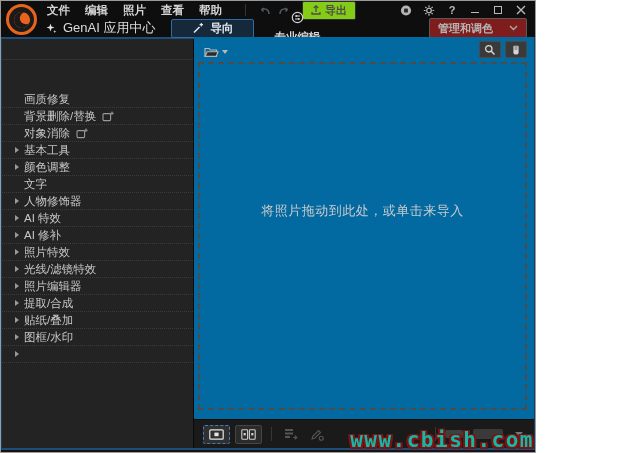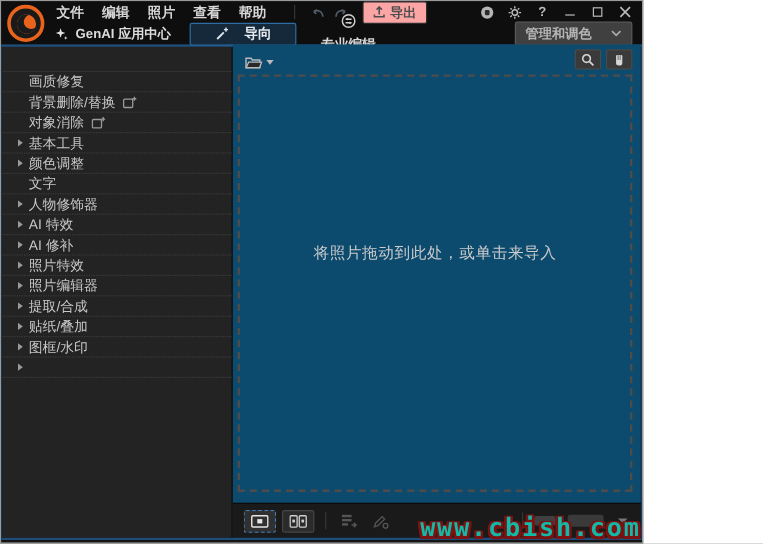--- a/index.html
+++ b/index.html
@@ -16,51 +16,51 @@
   .row1{height:18px;display:flex;align-items:center;padding-left:46px;}
   .row2{height:18px;display:flex;align-items:center;padding-left:44px;}
   #logo{position:absolute;left:5px;top:3px;width:31px;height:31px;border-radius:50%;
     background:#1a1a1a;border:3px solid #e8641c;display:flex;align-items:center;justify-content:center;}
   #logo .swirl{width:16px;height:16px;border-radius:50%;background:#e8641c;
     box-shadow:inset 3px -3px 0 2px #1a1a1a;transform:rotate(20deg);}
   .menu-item{font-size:11.5px;font-weight:bold;color:#d6d6d6;margin-right:15px;cursor:default;}
   .vdiv{width:1px;height:12px;background:#333;margin:0 8px;}
   .hist-btn{width:16px;height:14px;display:flex;align-items:center;justify-content:center;margin:0 2px;}
   .export-btn{display:flex;align-items:center;gap:4px;margin-left:8px;
-    background:#fca5a5;border:1px solid #2e2e2e;border-radius:2px;padding:1px 8px;
+    background:#84cc16;border:1px solid #2e2e2e;border-radius:2px;padding:1px 8px;
     font-size:11px;font-weight:bold;color:#4e4e4e;}
   .win-icons{margin-left:auto;display:flex;align-items:center;gap:11px;margin-right:8px;}
   .win-icons .wi{display:flex;align-items:center;justify-content:center;width:12px;height:12px;color:#b9b9b9;}
   .help-glyph{font-size:11px;font-weight:bold;color:#b9b9b9;}
   .min-glyph{width:8px;height:1.5px;background:#b9b9b9;margin-top:5px;}
   .max-glyph{width:8px;height:8px;border:1.5px solid #b9b9b9;}
   
-  .genai{display:flex;align-items:center;gap:6px;font-size:11px;font-weight:bold;color:#dcdcdc;}
-  .guide-btn{display:flex;align-items:center;gap:12px;margin-left:16px;
+  .genai{display:flex;align-items:center;gap:6px;font-size:13px;font-weight:normal;color:#dcdcdc;}
+  .guide-btn{display:flex;align-items:center;gap:6px;margin-left:16px;
     background:#16293b;border:1px solid #2e6da4;border-radius:2px;
     padding:1px 20px;font-size:11.5px;font-weight:bold;color:#e2e8ee;}
   .pro-edit{display:flex;align-items:center;gap:6px;margin-left:20px;
     font-size:11.5px;font-weight:bold;color:#d8d8d8;flex-direction:column;}
   .manage-btn{margin-left:auto;margin-right:8px;display:flex;align-items:center;gap:16px;
-    background:#404040;border:1px solid #5a5a5a;border-radius:2px;
+    background:#7f1d1d;border:1px solid #5a5a5a;border-radius:2px;
     padding:1.5px 8px;font-size:11px;font-weight:bold;color:#b5b5b5;}
   
   #content{display:flex;height:calc(100% - 38px);border-left:1px solid #163c5e;
     border-right:1px solid #163c5e;border-bottom:2px solid #1d4d78;}
   
-  #sidebar{width:192px;background:#232323;border-right:1px solid #090909;display:flex;flex-direction:column;}
+  #sidebar{width:192px;background:#232323;border-right:1px solid #090909;display:flex;flex-direction:column;gap:31px;}
   #sb-top{height:23px;border-bottom:1px solid #313131;}
   .sb-item{height:17px;display:flex;align-items:center;padding-left:13px;
     border-bottom:1px dotted #3c3c3c;font-size:11.5px;color:#c7c7c7;cursor:default;}
   .sb-arrow{width:0;height:0;border-left:4px solid #9a9a9a;border-top:3.5px solid transparent;
     border-bottom:3.5px solid transparent;margin-right:5px;flex:0 0 auto;}
   .sb-spacer{width:9px;flex:0 0 auto;}
   .sb-badge{margin-left:6px;display:flex;align-items:center;}
   
-  #main{flex:1;background:#0c4a6e;display:flex;flex-direction:column;position:relative;}
+  #main{flex:1;background:#0369a1;display:flex;flex-direction:column;position:relative;}
   #main-toolbar{height:23px;display:flex;align-items:flex-end;padding:0 7px 2px 10px;}
   .folder-btn{display:flex;align-items:center;gap:3px;}
   .caret-down{width:0;height:0;border-top:4px solid #b9b9b9;border-left:3.5px solid transparent;border-right:3.5px solid transparent;}
   .tool-btn{width:22px;height:17px;background:#3a3a3a;border:1px solid #4a4a4a;border-radius:2px;
     display:flex;align-items:center;justify-content:center;margin-left:4px;}
   #canvas{flex:1;margin:2px 7px 9px 4px;border:2px dashed #4c4c4c;
     display:flex;flex-direction:column;align-items:center;justify-content:center;padding-bottom:34px;}
   #drop-hint{font-size:13px;color:#cbcbcb;margin-bottom:17px;letter-spacing:0.5px;}
   #import-btn{display:flex;align-items:center;background:#d4530b;border:1px solid #e8722f;
     border-radius:3px;height:26px;padding:0 13px;color:#fff;cursor:pointer;}
@@ -240,20 +240,24 @@
           <div class="sb-item">
             <span class="sb-arrow"></span>
             <span>AI 修补</span>
           </div>
           <div class="sb-item">
             <span class="sb-arrow"></span>
             <span>照片特效</span>
           </div>
           <div class="sb-item">
             <span class="sb-arrow"></span>
+            <span>光线/滤镜特效</span>
+          </div>
+          <div class="sb-item">
+            <span class="sb-arrow"></span>
             <span>照片编辑器</span>
           </div>
           <div class="sb-item">
             <span class="sb-arrow"></span>
             <span>提取/合成</span>
           </div>
           <div class="sb-item">
             <span class="sb-arrow"></span>
             <span>贴纸/叠加</span>
           </div>

